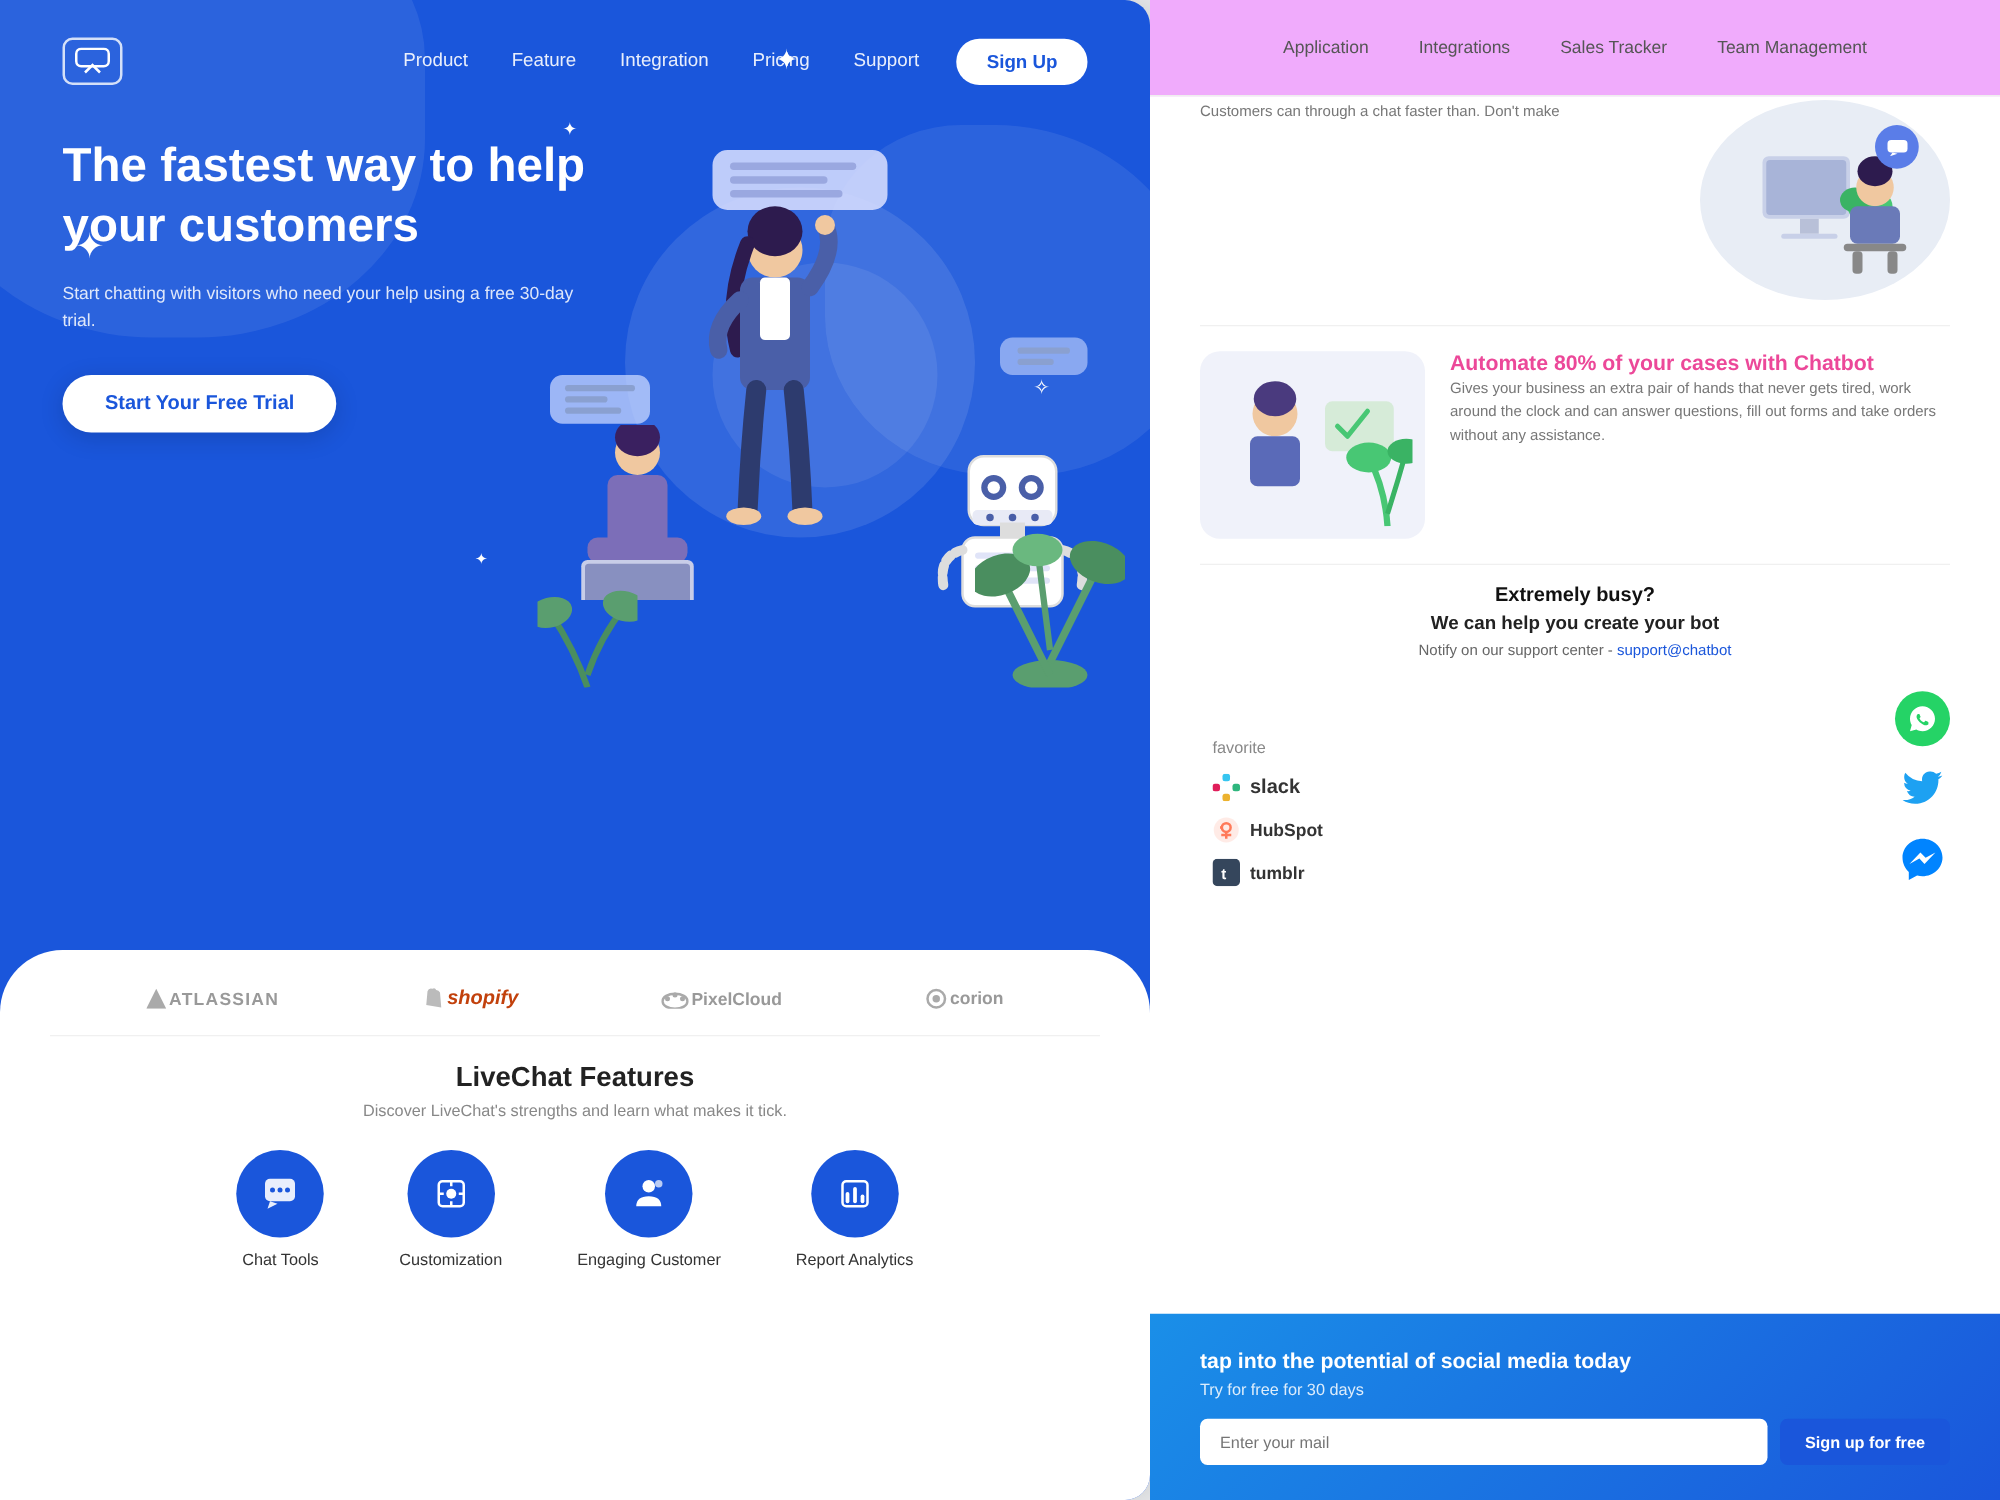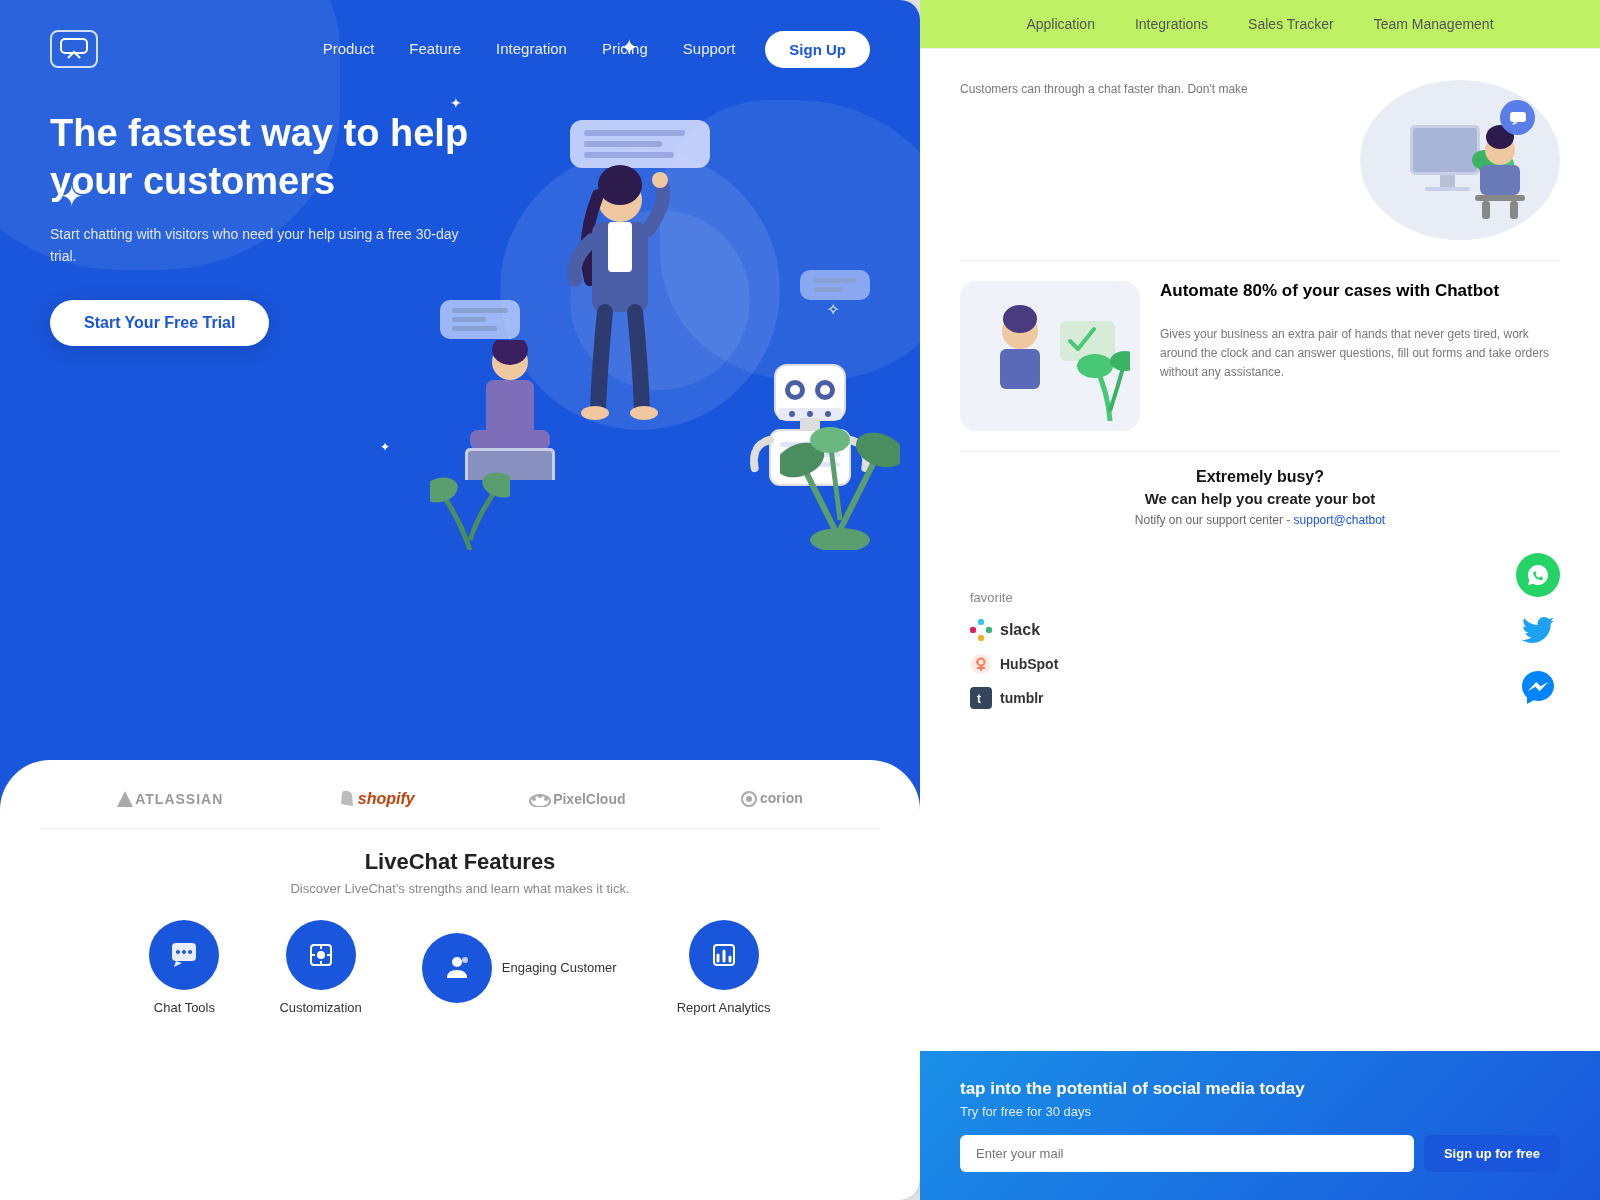--- a/index.html
+++ b/index.html
@@ -146,25 +146,25 @@
       background: white;
       overflow: hidden;
     }
 
     
     .right-nav {
       position: absolute;
       top: 0;
       left: 0;
       width: 100%;
-      padding: 15px 40px;
+      padding: 29px 40px;
       display: flex;
       align-items: center;
       border-bottom: 1px solid #eee;
-      background: #bef264;
+      background: #f0abfc;
       z-index: 10;
     }
     .right-nav-links {
       display: flex;
       gap: 40px;
       list-style: none;
       margin: 0 auto;
     }
     .right-nav-links li a {
       color: #555;
@@ -373,21 +373,21 @@
                 <rect x="6" y="6" width="20" height="20" rx="3" fill="none" stroke="white" stroke-width="2"></rect>
                 <circle cx="16" cy="16" r="4" fill="white"></circle>
                 <line x1="16" y1="6" x2="16" y2="10" stroke="white" stroke-width="2"></line>
                 <line x1="16" y1="22" x2="16" y2="26" stroke="white" stroke-width="2"></line>
                 <line x1="6" y1="16" x2="10" y2="16" stroke="white" stroke-width="2"></line>
                 <line x1="22" y1="16" x2="26" y2="16" stroke="white" stroke-width="2"></line>
               </svg>
           </div>
           <span style="font-size:13px;color:#333;font-weight:500;">Customization</span>
         </div>
-        <div style="display:flex;flex-direction:row;align-items:center;gap:10px;">
+        <div style="display:flex;flex-direction:column;align-items:center;gap:10px;">
           <div style="width:70px;height:70px;background:#1a56db;border-radius:50%;display:flex;align-items:center;justify-content:center;">
             <svg width="32" height="32" viewBox="0 0 32 32" fill="white">
                 <circle cx="16" cy="10" r="5" fill="white"></circle>
                 <path d="M6 26 Q6 18 16 18 Q26 18 26 26" fill="white"></path>
                 <circle cx="24" cy="8" r="3" fill="white" opacity="0.7"></circle>
               </svg>
           </div>
           <span style="font-size:13px;color:#333;font-weight:500;">Engaging Customer</span>
         </div>
         <div style="display:flex;flex-direction:column;align-items:center;gap:10px;">
@@ -475,21 +475,21 @@
           <rect x="90" y="30" width="55" height="40" rx="6" fill="#d0e8d0" opacity="0.8"></rect>
           <path d="M100 50 L108 58 L124 38" stroke="#48c774" stroke-width="4" fill="none" stroke-linecap="round" stroke-linejoin="round"></path>
 
           <path d="M140 130 Q138 100 125 75" stroke="#48c774" stroke-width="5" fill="none"></path>
           <ellipse cx="125" cy="75" rx="18" ry="12" fill="#48c774"></ellipse>
           <path d="M140 120 Q148 95 155 70" stroke="#3ab364" stroke-width="4" fill="none"></path>
           <ellipse cx="155" cy="70" rx="15" ry="10" fill="#3ab364"></ellipse>
         </svg>
       </div>
       <div style="flex:1;">
-        <h2 style="font-size:17px;font-weight:800;color:#000000;margin-bottom:24px;">Automate 80% of your cases with Chatbot</h2>
+        <h2 style="font-size:17px;font-weight:800;color:#ec4899;margin-bottom:0;">Automate 80% of your cases with Chatbot</h2>
         <p style="font-size:12px;color:#777;line-height:1.6;">Gives your business an extra pair of hands that never gets tired, work around the clock and can answer questions, fill out forms and take orders without any assistance.</p>
       </div>
     </div>
 
     <div style="text-align:center;padding:16px 0;border-top:1px solid #f0f0f0;">
       <h3 style="font-size:16px;font-weight:700;color:#111;margin-bottom:4px;">Extremely busy?</h3>
       <h4 style="font-size:15px;font-weight:600;color:#222;margin-bottom:6px;">We can help you create your bot</h4>
       <p style="font-size:12px;color:#666;">
         <span>Notify on our support center - </span><a href="#" style="color:#1a56db;text-decoration:none;">support@chatbot</a>
       </p>

